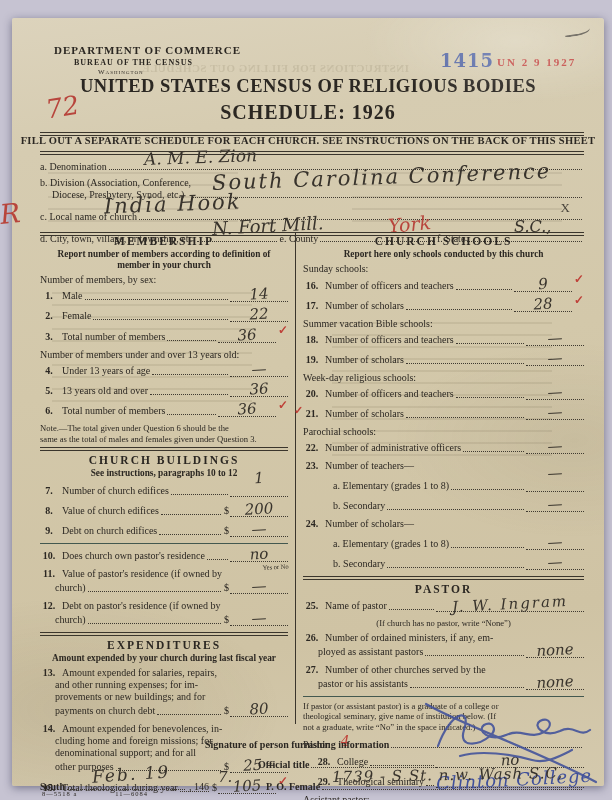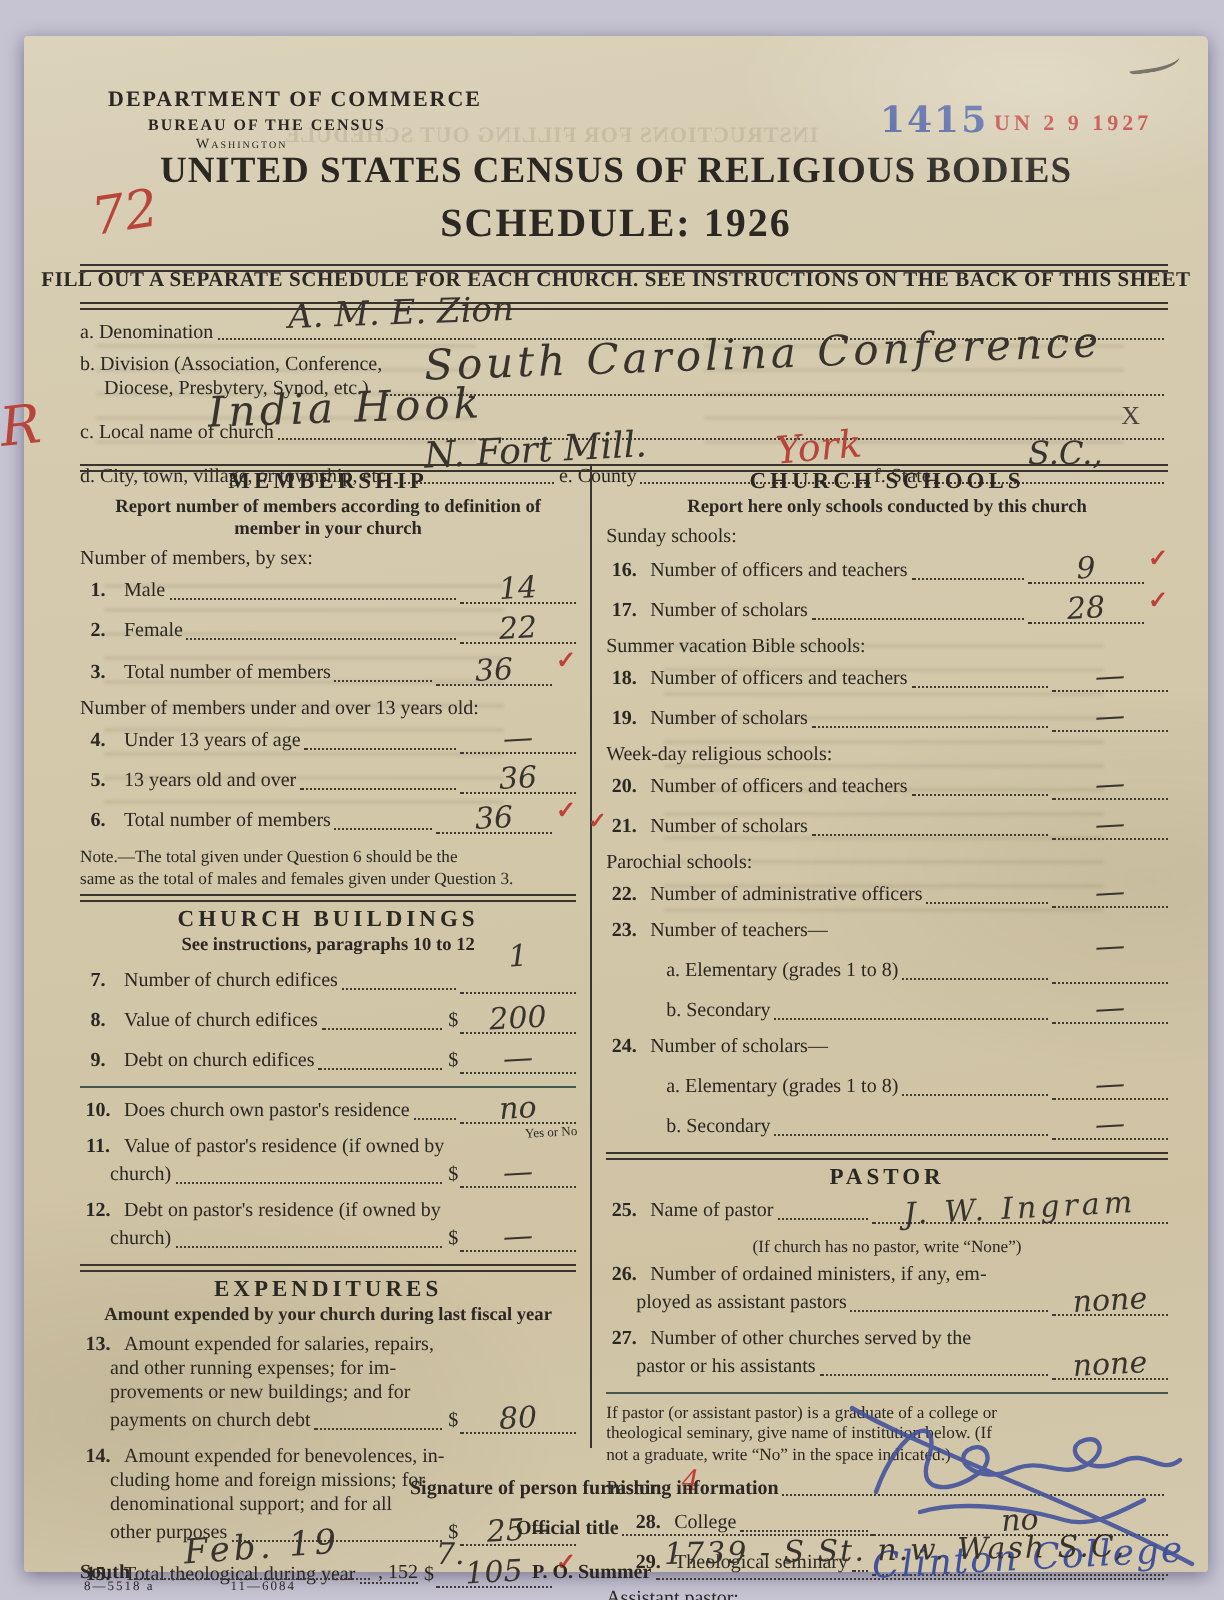--- a/index.html
+++ b/index.html
@@ -570,24 +570,24 @@
         <span class="f-label">Signature of person furnishing information</span>
         <span class="leader"></span>
       </div>
       <div class="f-row title-row" style="height:14px;">
         <span class="f-label">Official title</span>
         <span class="leader"></span>
       </div>
       <div class="f-row" style="height:16px;">
         <span class="f-label">South</span>
         <span class="leader date-lead"></span>
-        <span class="year-printed">, 152</span>
+        <span class="year-printed">, 146</span>
         <span class="hw fv val-year">7.</span>
         <span style="width:55px;flex:none;"></span>
-        <span class="f-label">P. O. Summer</span>
+        <span class="f-label">P. O. Female</span>
         <span class="leader"></span>
         <span class="hw fv val-date">Feb. 19</span>
         <span class="hw fv val-po">1739 -  S St. n.w. Wash S.C,</span>
       </div>
       <div class="form-nums">
         <span>8—5518 a</span>
         <span>11—6084</span>
       </div>
     </div>
 

